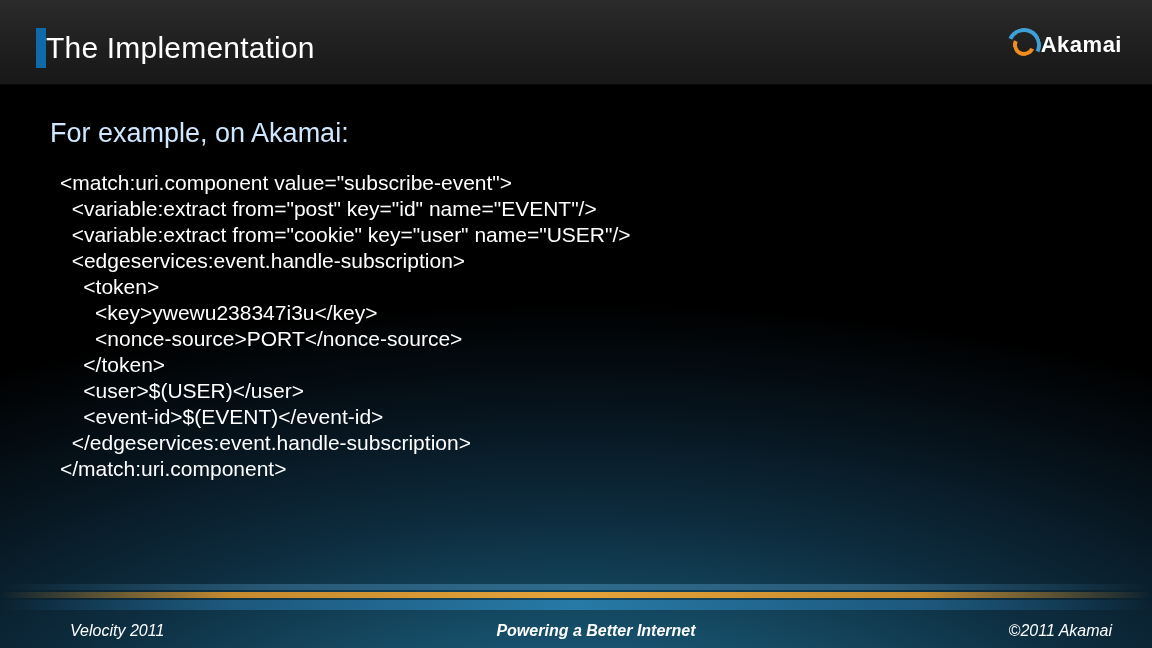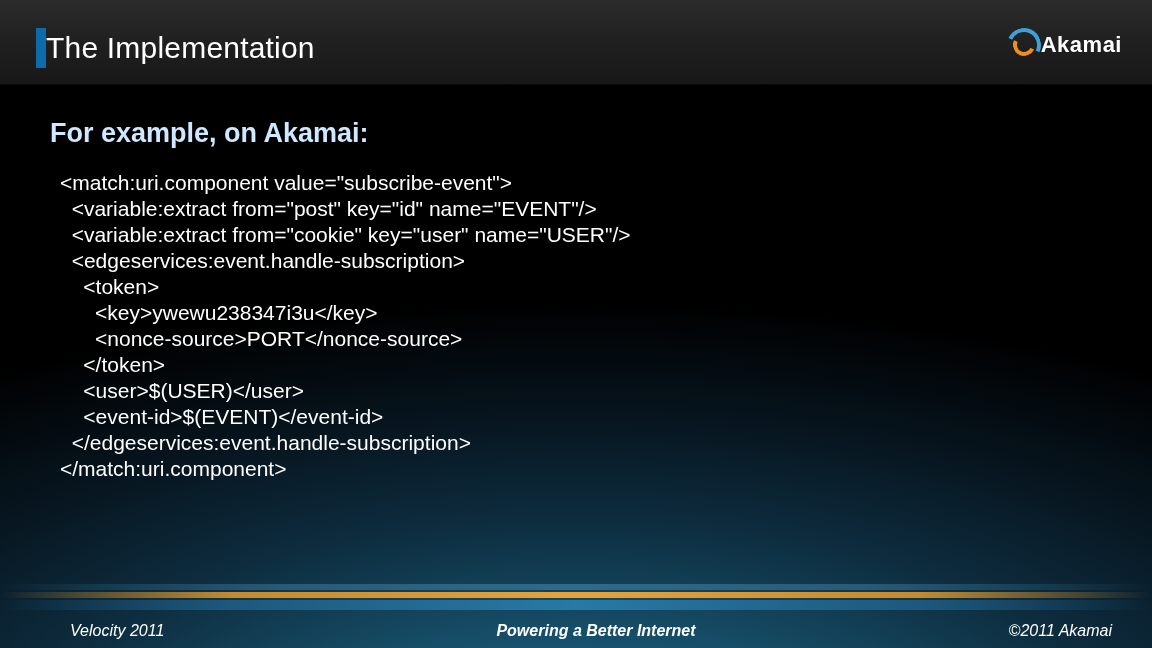--- a/index.html
+++ b/index.html
@@ -83,21 +83,21 @@
     font-weight: 700;
     letter-spacing: 0.5px;
   }
   
   .subtitle {
     position: absolute;
     left: 50px;
     top: 118px;
     color: #cfe8ff;
     font-size: 27px;
-    font-weight: 700;
+    font-weight: 400;
   }
   .code-block {
     position: absolute;
     left: 60px;
     top: 170px;
     right: 40px;
     color: #ffffff;
     font-family: Liberation Sans, sans-serif;
     font-size: 21px;
     line-height: 26px;

